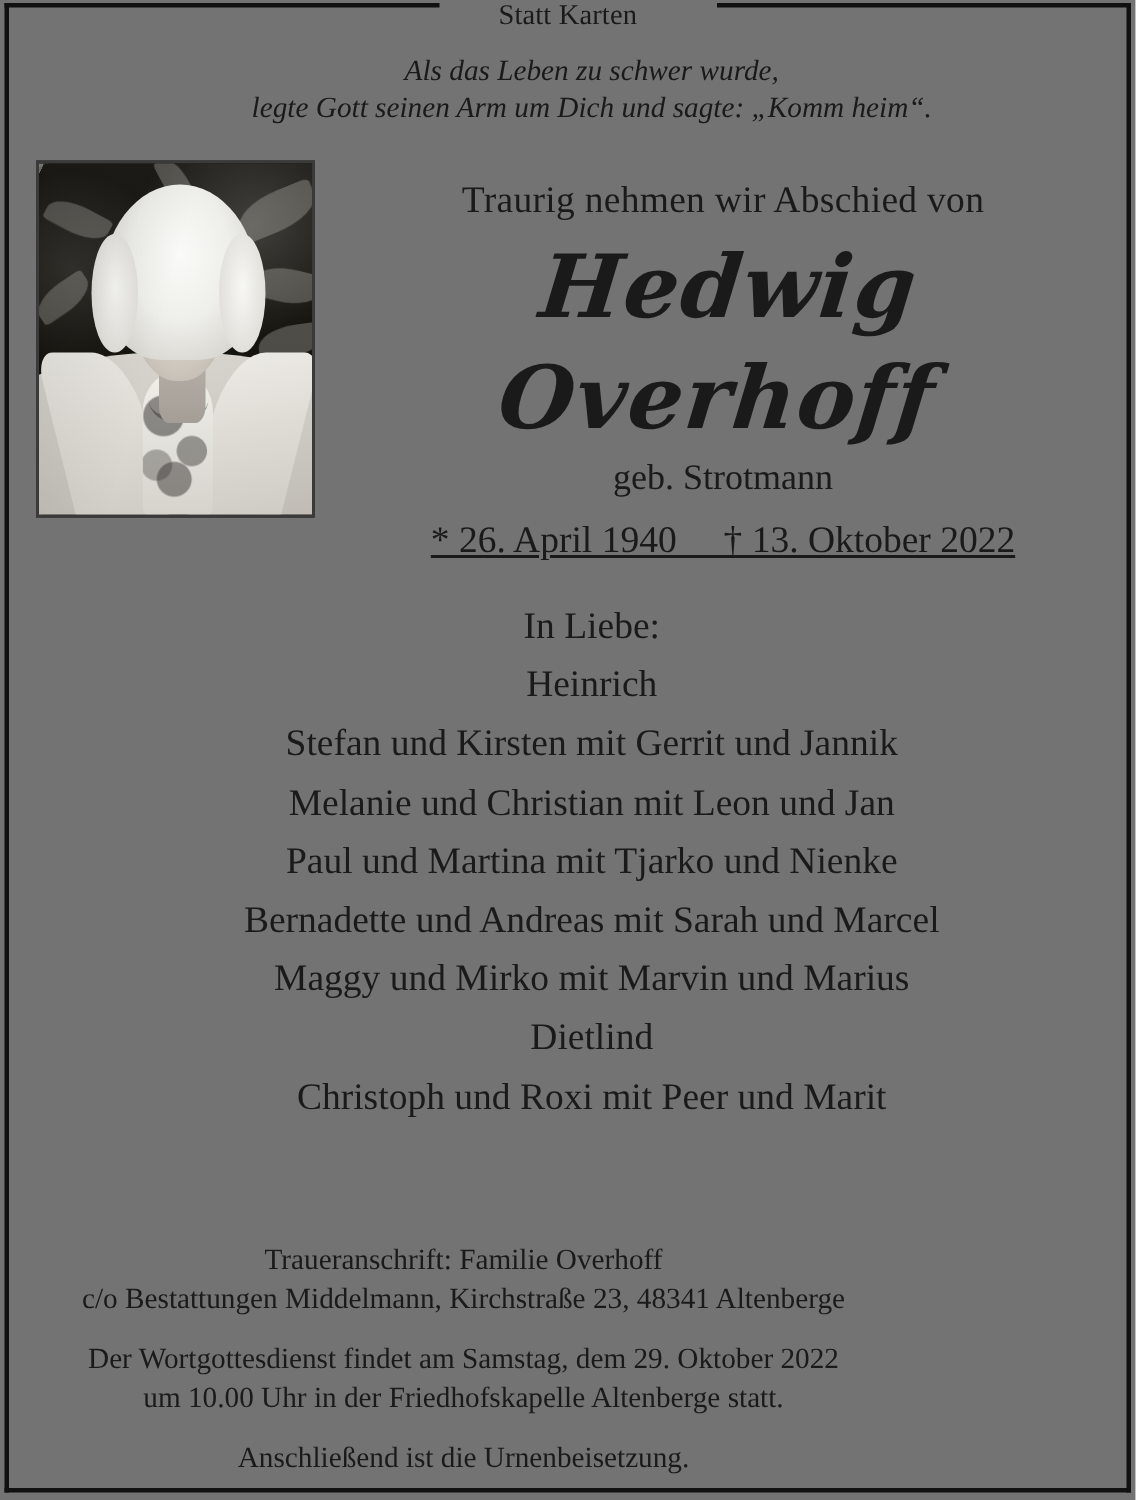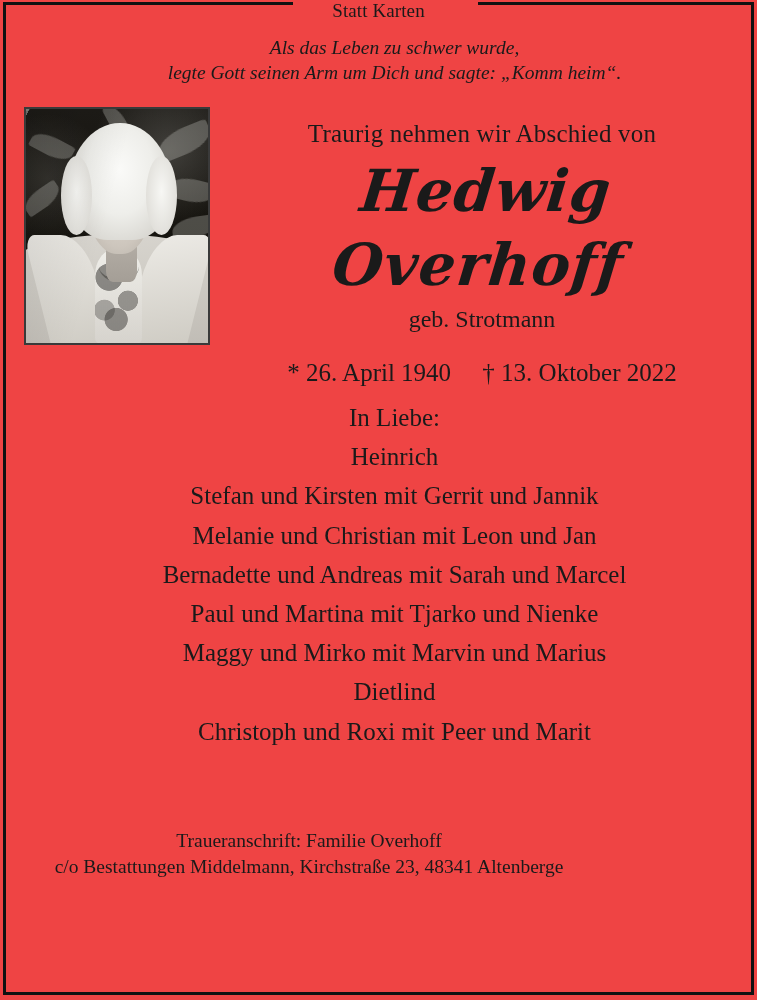--- a/index.html
+++ b/index.html
@@ -15,21 +15,21 @@
     overflow: hidden;
   }
 
   
   .notice {
     position: relative;
     box-sizing: border-box;
     width: 757px;
     height: 1000px;
     padding: 0;
-    background: #ef4444;
+    background: #737373;
   }
 
   
   .edge {
     position: absolute;
     background: #111111;
   }
   .edge-left   { left: 3px;  top: 2px;  width: 3px;  height: 993px; }
   .edge-right  { left: 751px; top: 2px; width: 3px;  height: 993px; }
   .edge-bottom { left: 3px;  top: 992px; width: 751px; height: 3px; }
@@ -245,22 +245,23 @@
     margin-top: 4px;
   }
   .geb {
     font-size: 24px;
     line-height: 30px;
     margin-top: 2px;
   }
   .dates {
     font-size: 25px;
     line-height: 34px;
-    margin-top: 22px;
+    margin-top: 10px;
     white-space: pre;
+    text-decoration: underline;
   }
 
   
   .family {
     position: absolute;
     left: 0;
     top: 398px;
     width: 757px;
     text-align: center;
     font-size: 25px;
@@ -338,27 +339,34 @@
     <div class="name-script">Hedwig Overhoff</div>
     <div class="geb">geb. Strotmann</div>
     <div class="dates">* 26. April 1940     † 13. Oktober 2022</div>
   </div>
 
   <div class="family">
     <div>In Liebe:</div>
     <div>Heinrich</div>
     <div>Stefan und Kirsten mit Gerrit und Jannik</div>
     <div>Melanie und Christian mit Leon und Jan</div>
+    <div>Paul und Martina mit Tjarko und Nienke</div>
     <div>Bernadette und Andreas mit Sarah und Marcel</div>
-    <div>Paul und Martina mit Tjarko und Nienke</div>
     <div>Maggy und Mirko mit Marvin und Marius</div>
     <div>Dietlind</div>
     <div>Christoph und Roxi mit Peer und Marit</div>
   </div>
 
   <div class="footer">
     <div class="addr">
       <div>Traueranschrift: Familie Overhoff</div>
       <div>c/o Bestattungen Middelmann, Kirchstraße 23, 48341 Altenberge</div>
     </div>
+    <div class="service">
+      <div>Der Wortgottesdienst findet am Samstag, dem 29. Oktober 2022</div>
+      <div>um 10.00 Uhr in der Friedhofskapelle Altenberge statt.</div>
+    </div>
+    <div class="closing">
+      <div>Anschließend ist die Urnenbeisetzung.</div>
+    </div>
   </div>
 
 </div>
 
 </body></html>

